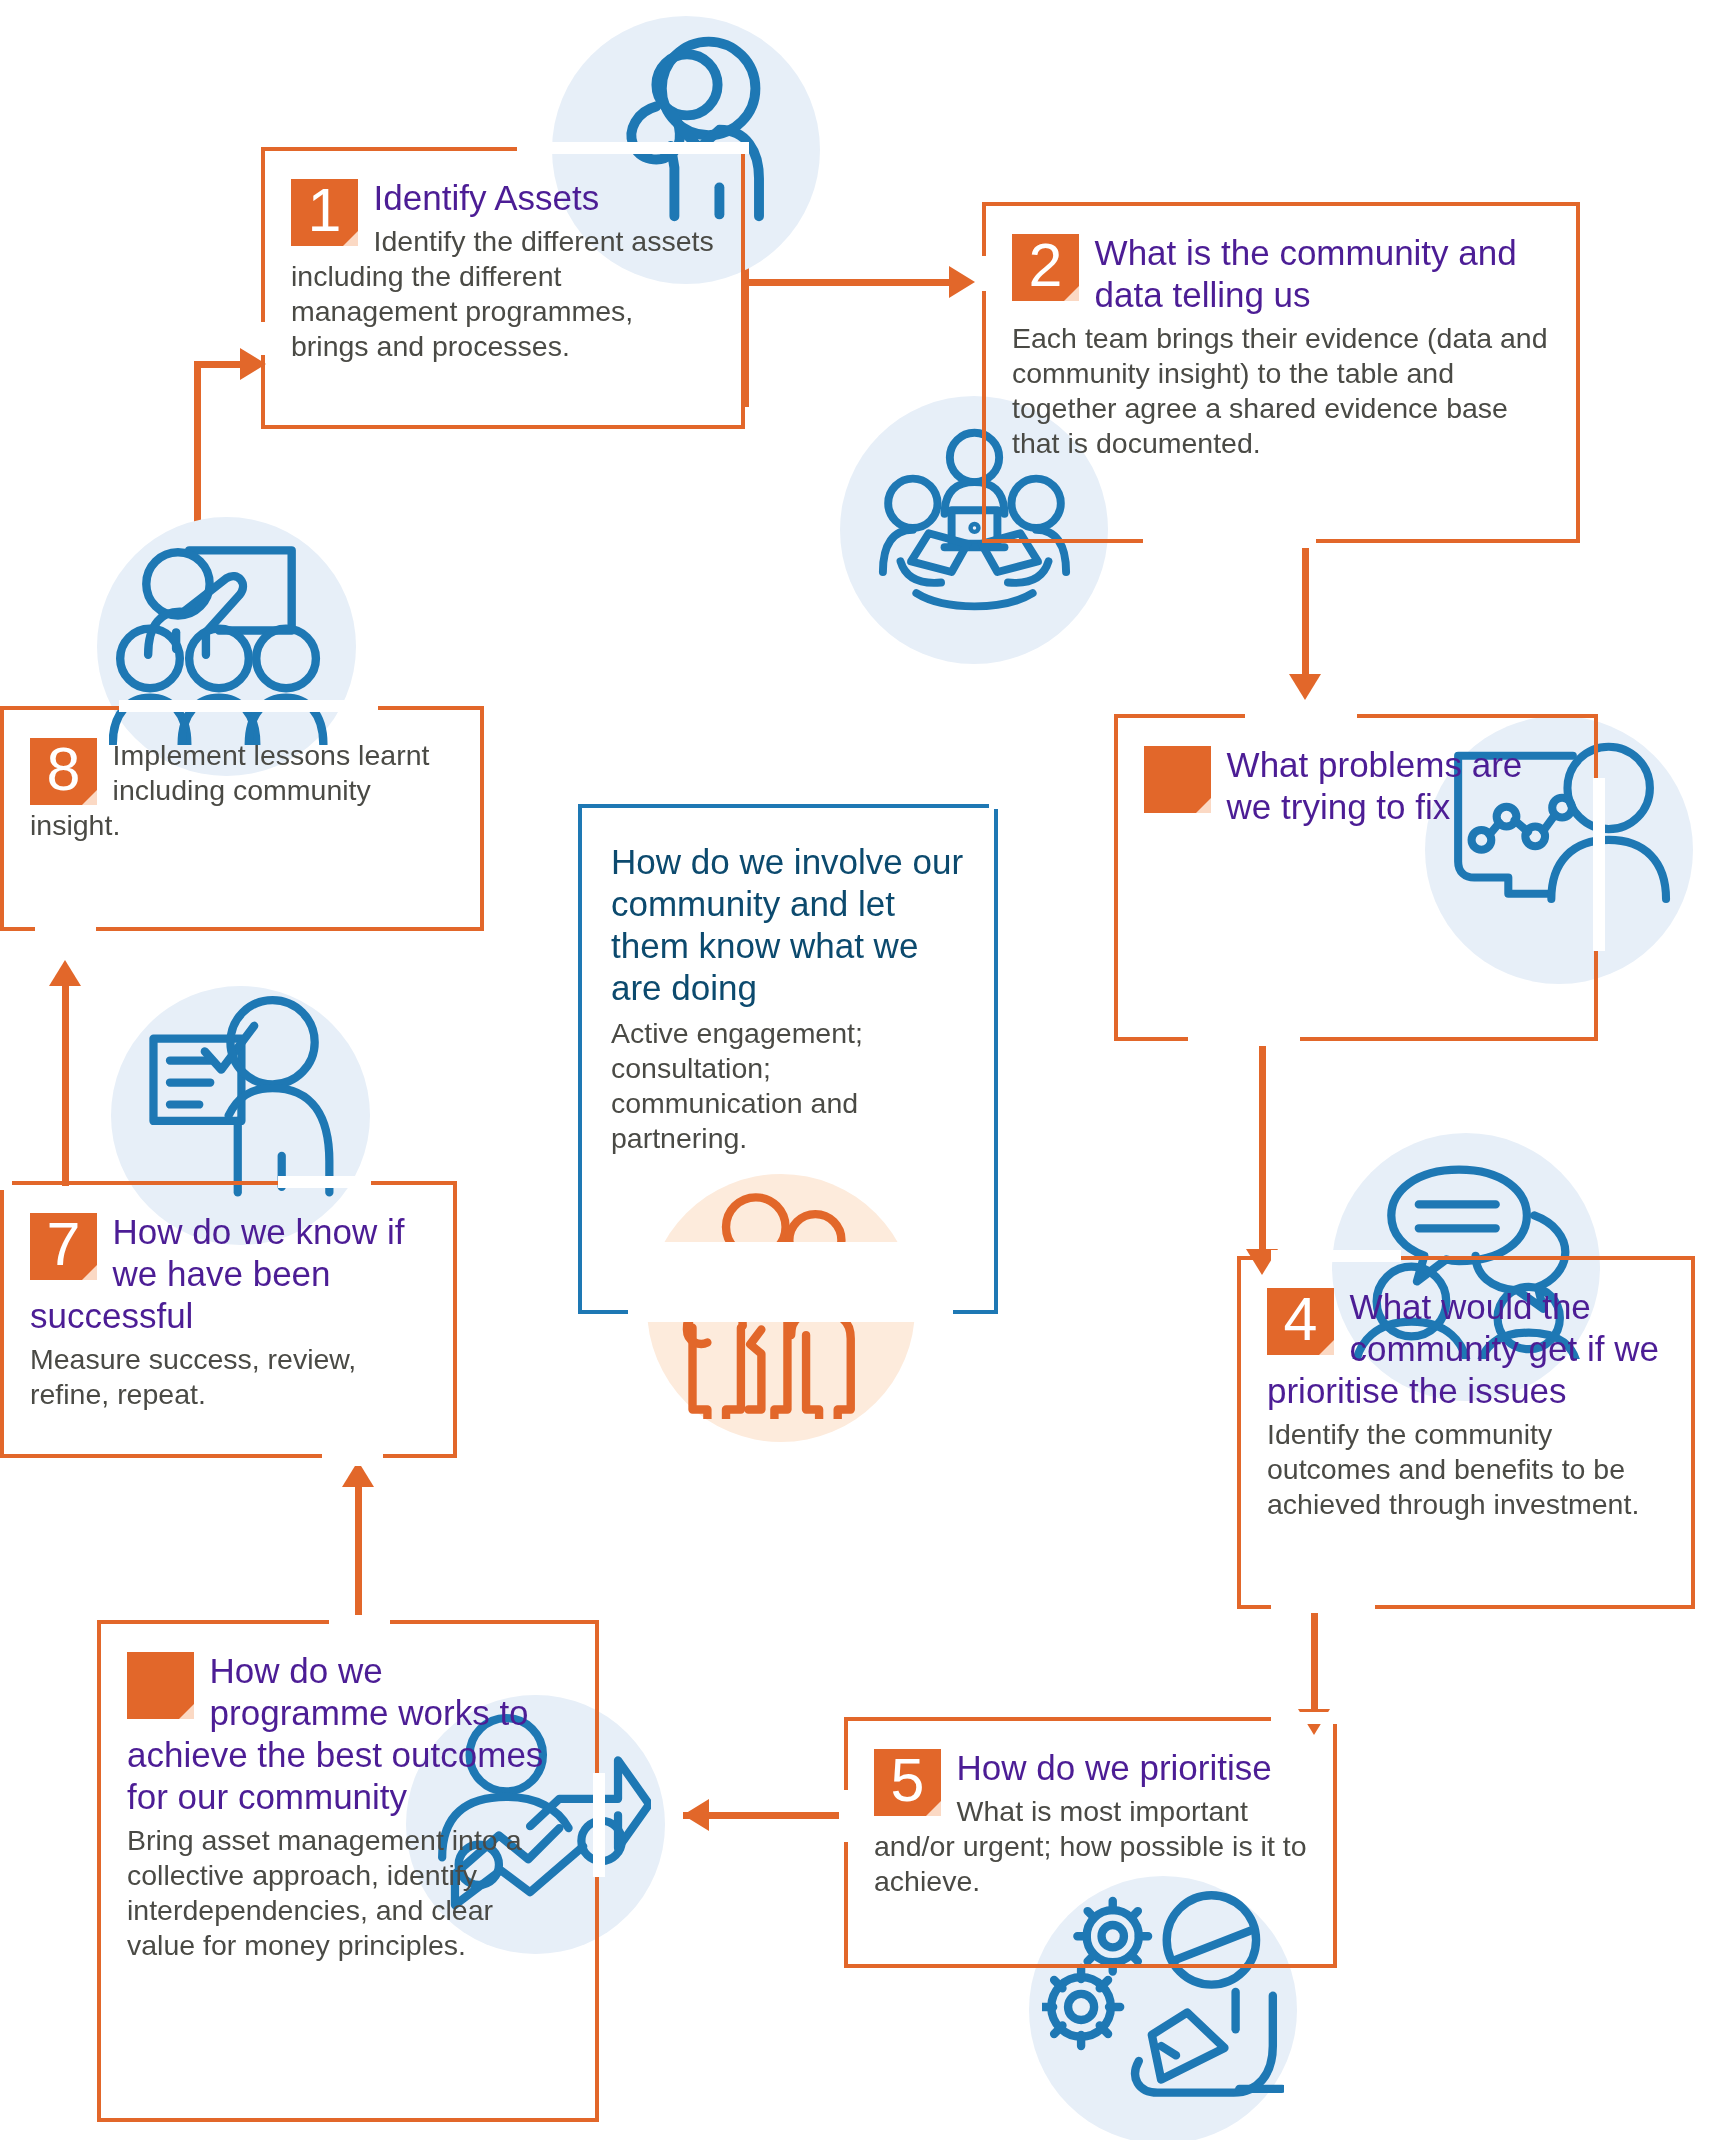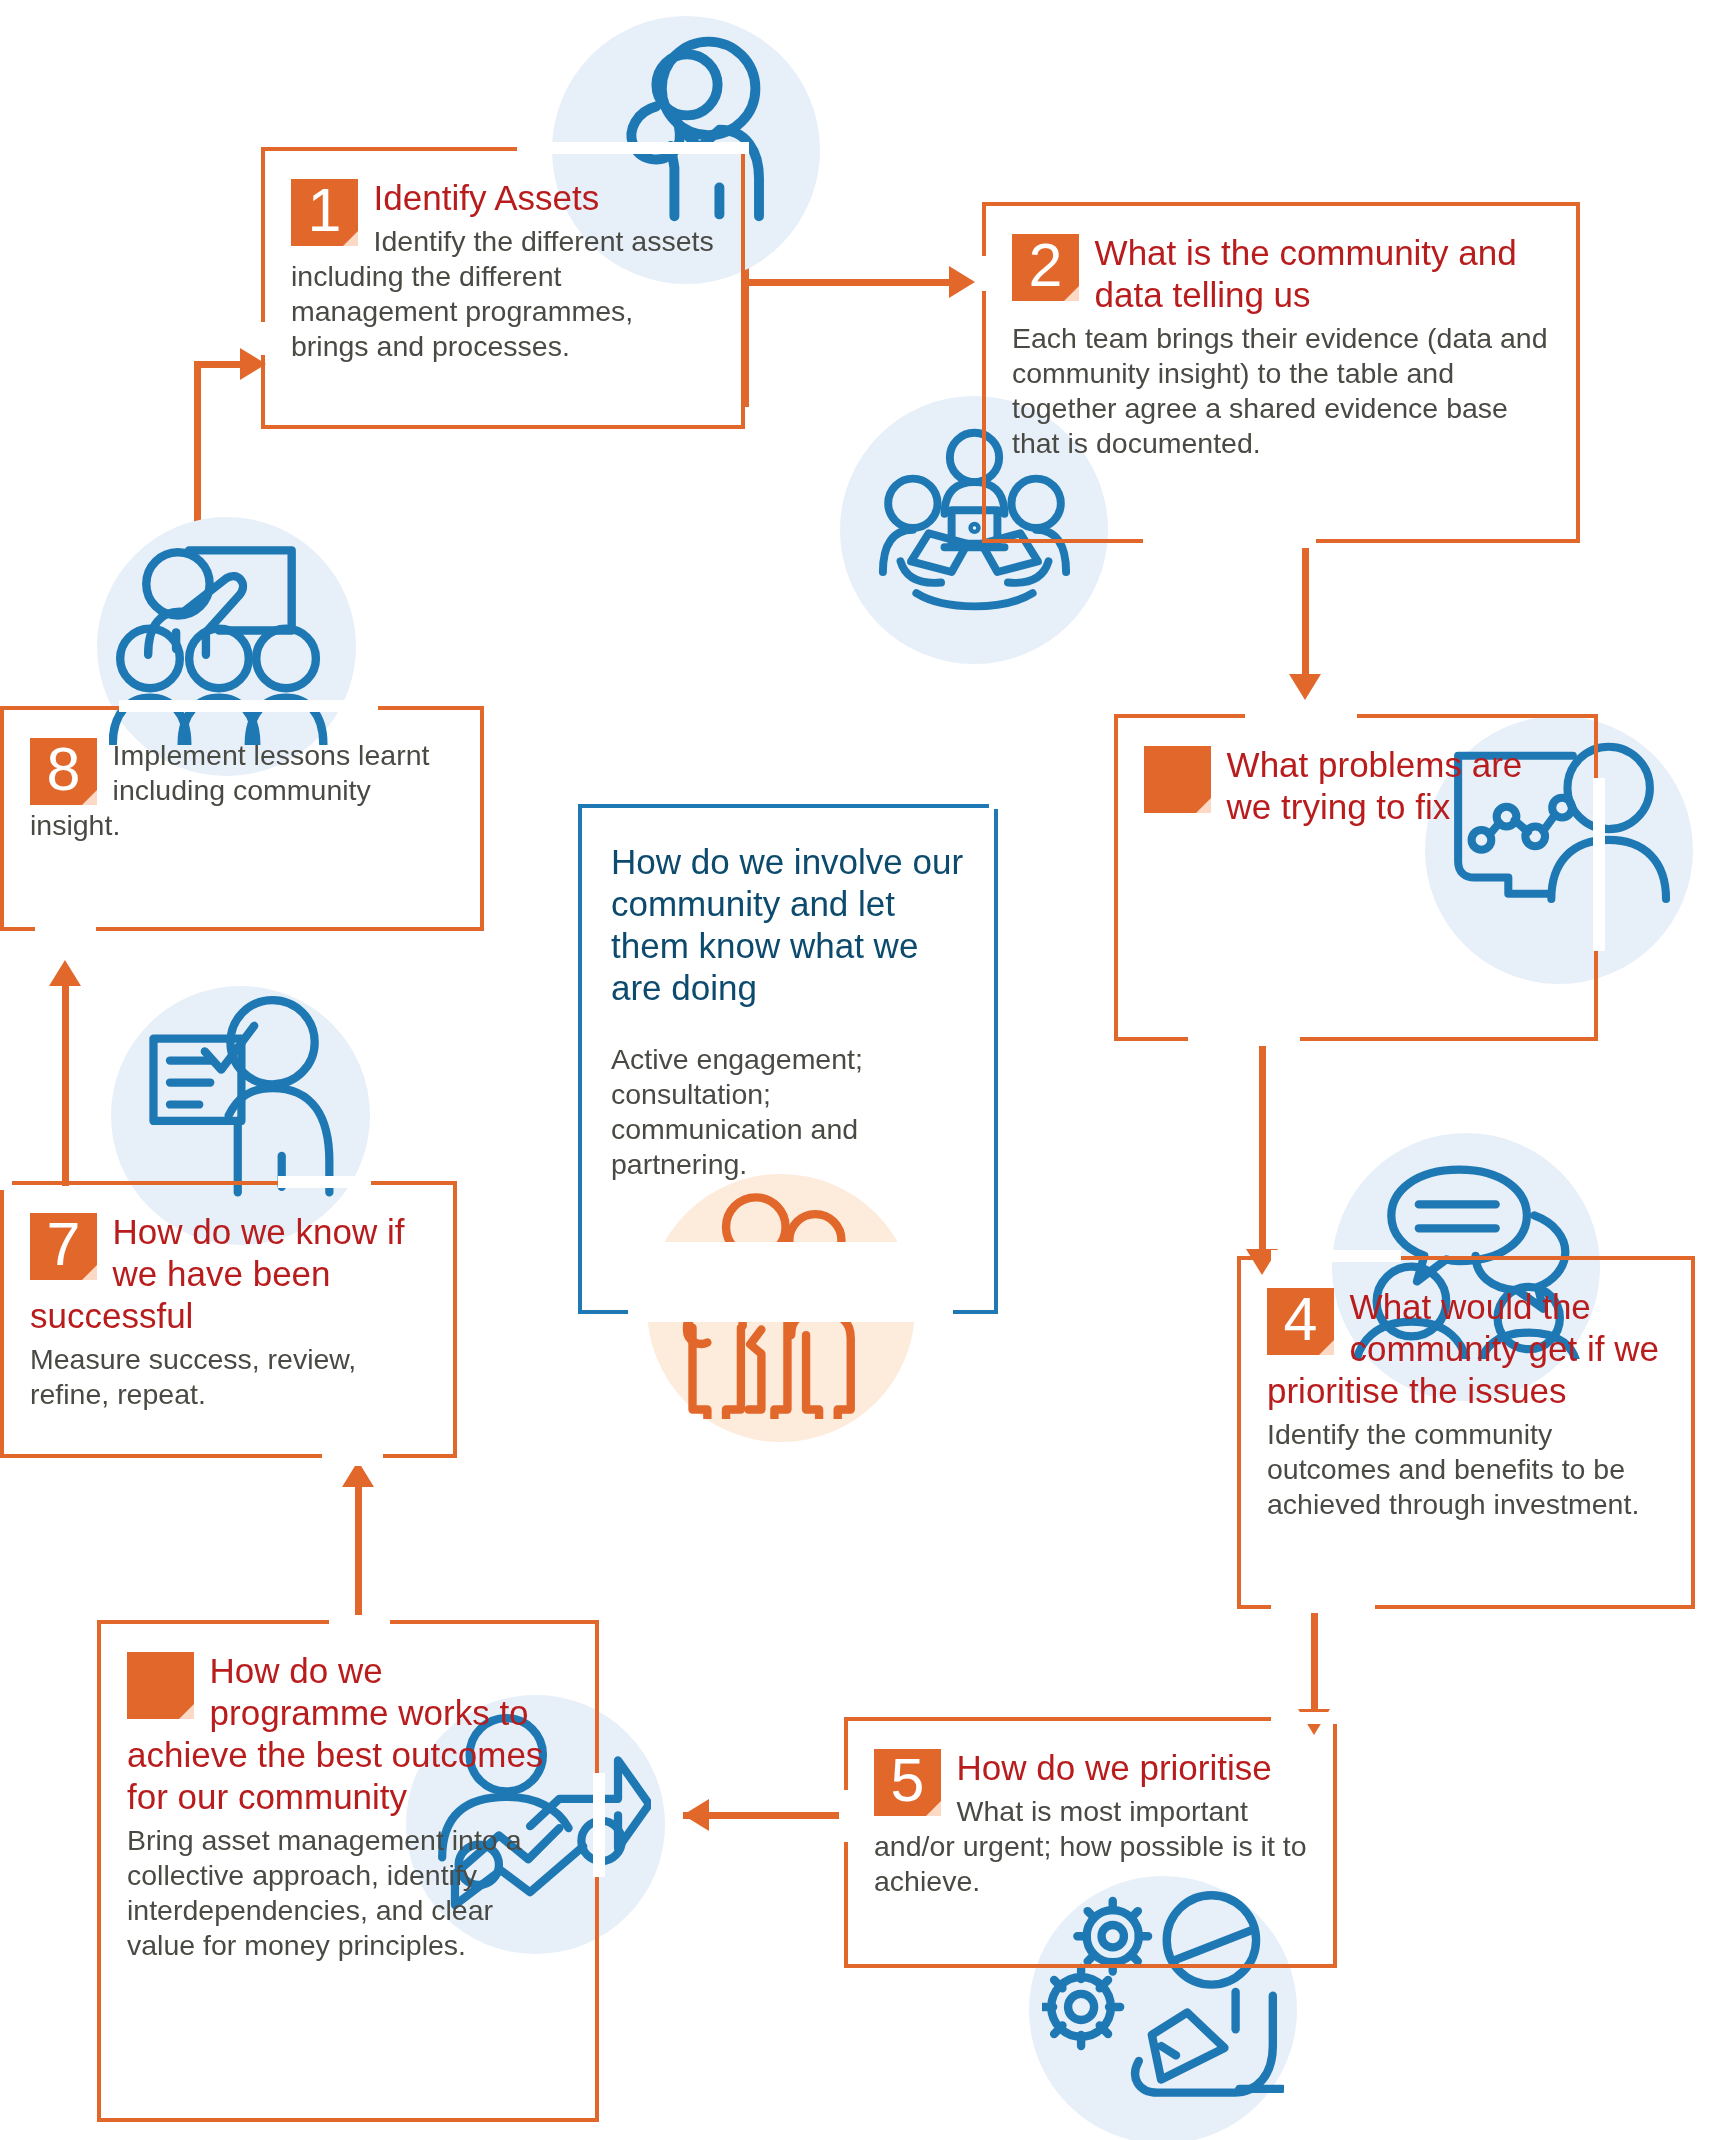--- a/index.html
+++ b/index.html
@@ -19,21 +19,21 @@
     background:#E2672A;color:#ffffff;
     font-size:61px;line-height:62px;text-align:center;font-weight:400;
     position:relative;
   }
   .badge::after{
     content:"";position:absolute;right:0;bottom:0;
     border-style:solid;border-width:0 0 15.6px 15.6px;
     border-color:transparent transparent #FBD9C4 transparent;
   }
   .head{
-    color:#b91c1c;font-size:35px;line-height:42px;font-weight:400;
+    color:#4c1d95;font-size:35px;line-height:42px;font-weight:400;
     margin:0;padding-top:3.5px;
   }
   .head.blue{color:#0c4a6e;}
   .body-txt{
     clear:none;color:#4A4A45;font-size:28.5px;line-height:35px;margin:5.2px 0 0 0;
   }
 
   
   .icircle{position:absolute;border-radius:50%;background:#E7EFF8;}
   .icircle.peach{background:#FDEBDC;}
@@ -297,21 +297,21 @@
       <div class="badge">8</div>
       <div class="body-txt">Implement lessons learnt including community insight.</div>
     </div>
   </div>
   <div class="mask" style="left:119px;top:700px;width:259px;height:12px;"></div>
   <div class="mask" style="left:35px;top:927px;width:61px;height:12px;"></div>
 
   <div class="box blue" style="left:578px;top:804px;width:420px;height:510px;">
     <div class="inner" style="padding:29px 29px 0 29px;">
       <div class="head blue">How do we involve our community and let them know what we are doing</div>
-      <div class="body-txt" style="margin-top:33px;">Active engagement; consultation; communication and partnering.</div>
+      <div class="body-txt" style="margin-top:7px;">Active engagement; consultation; communication and partnering.</div>
     </div>
   </div>
 
   <div class="mask" style="left:989px;top:799px;width:15.6px;height:10.4px;"></div>
   <div class="mask" style="left:628px;top:1242px;width:322px;height:80px;"></div>
   <div class="mask" style="left:628px;top:1304px;width:325px;height:17.3px;"></div>
 
 </div>
 
 

